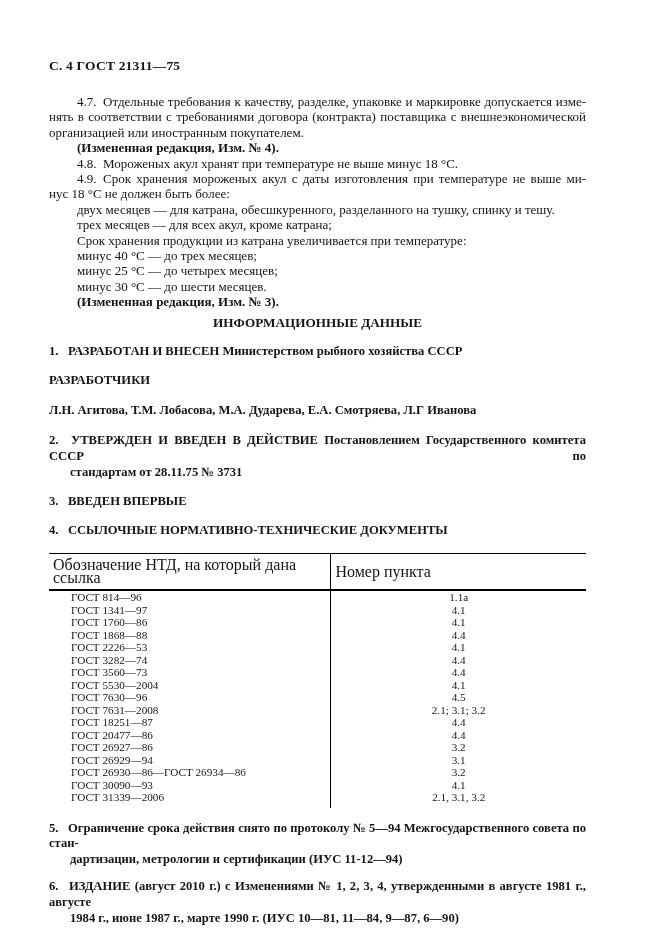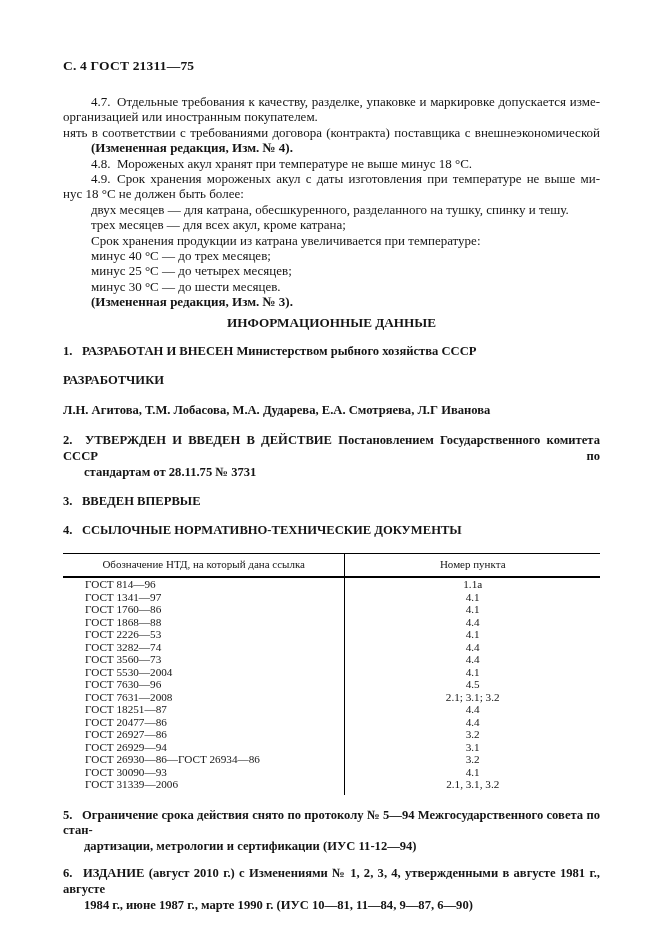--- a/index.html
+++ b/index.html
@@ -1,62 +1,62 @@
 <!DOCTYPE html>
 <html><head>
 <meta charset="utf-8">
 <style>
   * { margin:0; padding:0; box-sizing:border-box; }
   html,body { background:#ffffff; }
   .page {
     position:relative; width:661px; height:936px; background:#fff;
     font-family:"Liberation Serif", serif; color:#151515; overflow:hidden;
   }
-  .content { position:absolute; left:63px; top:58px; width:537px; }
+  .content { position:absolute; left:49px; top:58px; width:537px; }
 
   .doc-header { font-weight:700; font-size:13.5px; line-height:16px; letter-spacing:0.2px; margin-bottom:20px; }
 
   .body-sec { font-size:13px; line-height:15.4px; }
   .ln { min-height:15.4px; }
   .j { text-align:justify; text-align-last:justify; }
   .ind { text-indent:28px; }
   .b { font-weight:700; }
 
   .info-title { text-align:center; font-weight:700; font-size:13.2px; line-height:17px; margin-top:4px; margin-bottom:13px; }
 
   .info-item { font-weight:700; font-size:12.6px; line-height:15.8px; margin-bottom:14px; }
   .info-item.tight { margin-bottom:13px; }
   .cont { padding-left:21px; }
 
   table.refs { width:100%; border-collapse:collapse; margin-top:2px; margin-bottom:13px; border-top:1px solid #000; }
   table.refs th {
-    font-weight:400; font-size:11px; line-height:13px; padding:4px 4px 5px;
-    border-bottom:2.5px solid #000; text-align:center;
+    font-weight:400; font-size:16px; line-height:13px; padding:4px 4px 5px;
+    border-bottom:2.5px solid #000; text-align:left;
   }
   table.refs th.c1, table.refs td.c1 { border-right:1.5px solid #000; }
   table.refs col.col1 { width:52.5%; }
   table.refs col.col2 { width:47.5%; }
   table.refs td { font-size:11.2px; line-height:12.5px; padding:0; }
   table.refs td.c1 { padding-left:22px; }
   table.refs td.c2 { text-align:center; }
   table.refs tbody tr:first-child td { }
   table.refs tbody tr:last-child td { padding-bottom:4px; }
 </style>
 </head>
 <body>
 
 <div class="page">
   <div class="content">
 
     <div class="doc-header">С. 4 ГОСТ 21311—75</div>
 
     <div class="body-sec">
       <div class="ln j ind">4.7. Отдельные требования к качеству, разделке, упаковке и маркировке допускается изме-</div>
+      <div class="ln j">нять в соответствии с требованиями договора (контракта) поставщика с внешнеэкономической</div>
       <div class="ln">организацией или иностранным покупателем.</div>
-      <div class="ln j">нять в соответствии с требованиями договора (контракта) поставщика с внешнеэкономической</div>
       <div class="ln b ind">(Измененная редакция, Изм. № 4).</div>
       <div class="ln ind">4.8. Мороженых акул хранят при температуре не выше минус 18 °С.</div>
       <div class="ln j ind">4.9. Срок хранения мороженых акул с даты изготовления при температуре не выше ми-</div>
       <div class="ln">нус 18 °С не должен быть более:</div>
       <div class="ln ind">двух месяцев — для катрана, обесшкуренного, разделанного на тушку, спинку и тешу.</div>
       <div class="ln ind">трех месяцев — для всех акул, кроме катрана;</div>
       <div class="ln ind">Срок хранения продукции из катрана увеличивается при температуре:</div>
       <div class="ln ind">минус 40 °С — до трех месяцев;</div>
       <div class="ln ind">минус 25 °С — до четырех месяцев;</div>
       <div class="ln ind">минус 30 °С — до шести месяцев.</div>

